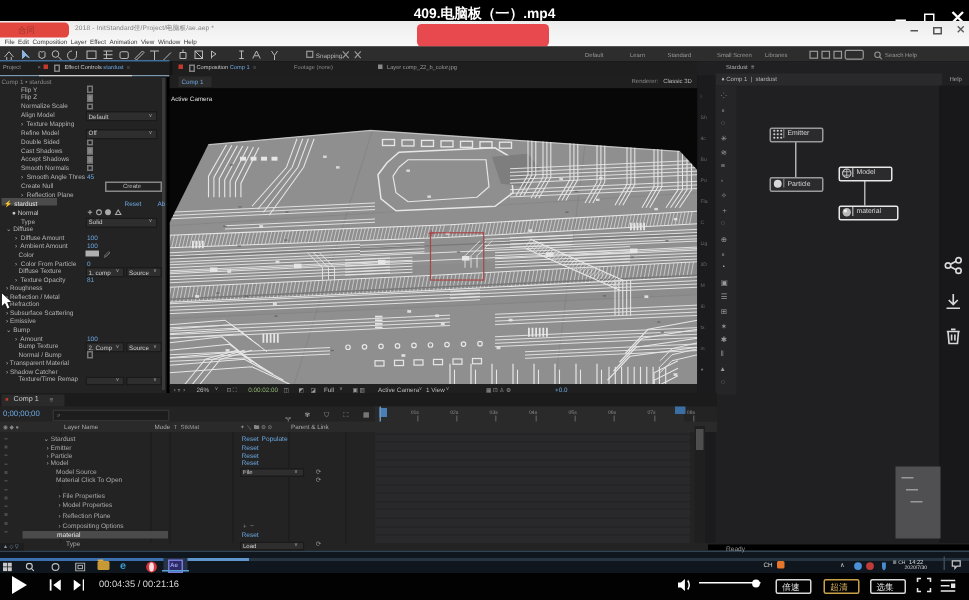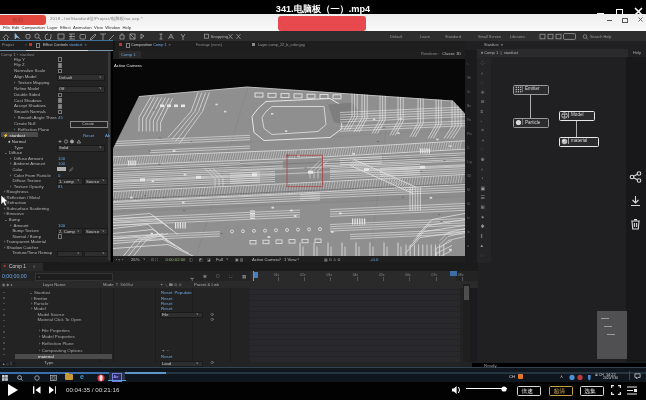--- a/index.html
+++ b/index.html
@@ -6,21 +6,21 @@
 font-family:"Liberation Sans", sans-serif;}
 .ab{position:absolute;}
 .t{position:absolute;white-space:nowrap;}
 #stage{position:absolute;left:0;top:0;width:646px;height:400px;}
 </style>
 </head>
 <body>
 <div id="stage">
 
 <div class="ab" style="left:0;top:0;width:646px;height:14px;background:#000;"></div>
-<div class="t" style="left:0;top:3.2px;width:646px;text-align:center;color:#fff;font-size:9.2px;font-weight:bold;">341.电脑板（一）.mp4</div>
+<div class="t" style="left:0;top:3.2px;width:646px;text-align:center;color:#fff;font-size:9.2px;font-weight:bold;">409.电脑板（一）.mp4</div>
 <div class="ab" style="left:597px;top:12.5px;width:7px;height:1.5px;background:#fff;"></div>
 <div class="ab" style="left:616px;top:8.5px;width:5px;height:4.5px;border:1.3px solid #fff;"></div>
 <svg class="ab" style="left:634px;top:7px;" width="9" height="9" viewBox="0 0 9 9">
       <path d="M1 1 L8 8 M8 1 L1 8" stroke="#fff" stroke-width="1.6"></path>
     </svg>
 
 <div class="ab" style="left:0;top:14px;width:646px;height:17px;background:linear-gradient(#ececec,#fafafa);"></div>
 <div class="t" style="left:50px;top:16px;font-size:4.4px;color:#808080;letter-spacing:0.1px;">2018 - InitStandard佳/Project/电脑板/ae.aep *</div>
 
 <div class="ab" style="left:607px;top:19.5px;width:5px;height:1px;background:#555;"></div>

